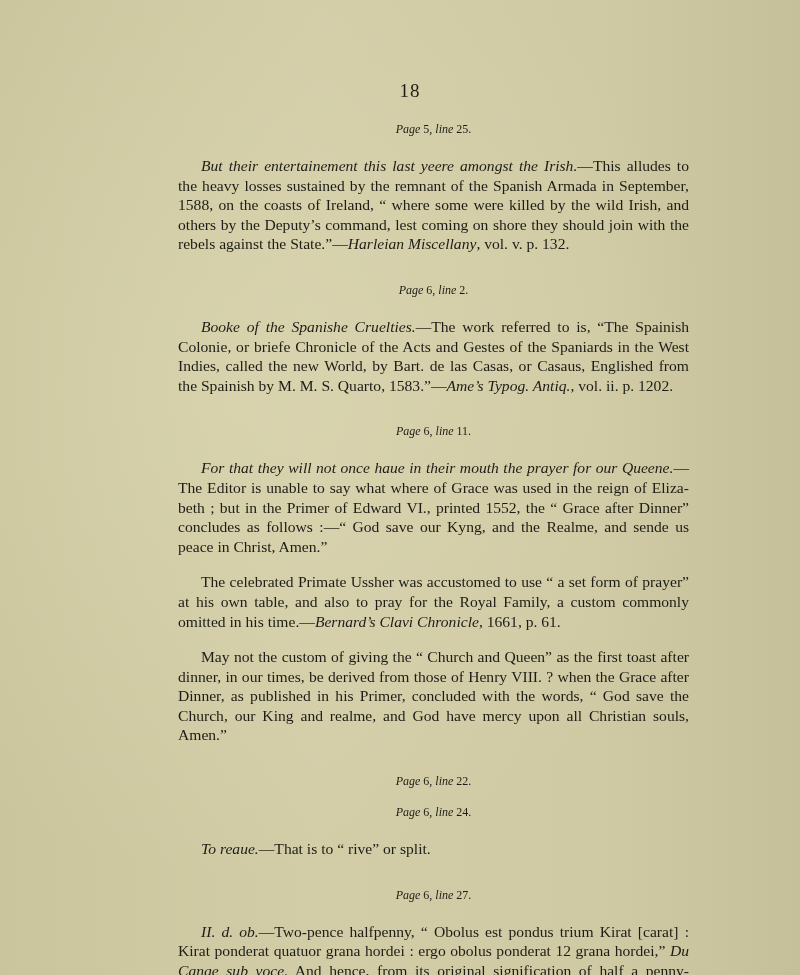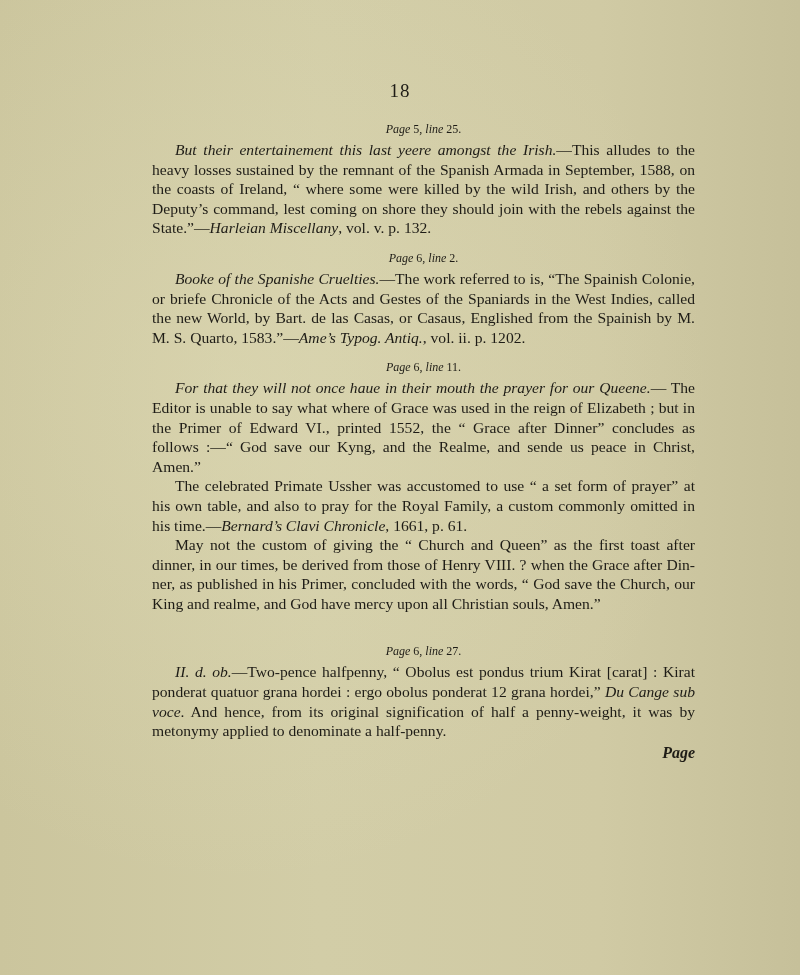--- a/index.html
+++ b/index.html
@@ -6,37 +6,37 @@
   body {
     width: 800px; height: 975px; overflow: hidden;
     background: #cfc9a2;
     background-image:
       radial-gradient(ellipse at 30% 40%, rgba(230,226,190,0.35), rgba(0,0,0,0) 60%),
       linear-gradient(90deg, #cbc59d 0%, #d2cda7 40%, #d0caa4 75%, #c6c09a 100%);
     font-family: "Liberation Serif", "DejaVu Serif", serif;
     color: #1e1c16;
     position: relative;
   }
-  .page { position: absolute; left: 0; top: 0; width: 756px; height: 975px; }
+  .page { position: absolute; left: 10px; top: 0; width: 756px; height: 975px; }
   .folio {
     position: absolute; top: 80px; left: 0; width: 800px; text-align: center;
     font-size: 19px; letter-spacing: 1px;
   }
   .text-block {
     position: absolute; left: 152px; top: 118px; width: 543px;
     font-size: 15.6px; line-height: 19.6px;
   }
   .heading {
     text-align: center; font-style: italic; font-size: 12px;
     margin: 0; line-height: 22px;
   }
   .heading .num { font-style: normal; }
   .gap { height: 9px; }
   p.para {
-    margin: 0; text-align: justify; text-indent: 23px;
+    margin: 16px; text-align: justify; text-indent: 23px;
     hyphens: manual;
   }
   p.para.cont { text-indent: 23px; }
   i { font-style: italic; }
   .catch {
     text-align: right; font-style: italic; font-weight: bold; font-size: 16px;
     margin-top: 2px; line-height: 20px;
   }
 </style>
 </head>
@@ -76,23 +76,38 @@
         <span>line</span>
         <span class="num">11.</span>
       </div>
       <p class="para"><i>For that they will not once haue in their mouth the prayer for our Queene.</i><span>— The Editor is unable to say what where of Grace was used in the reign of Eliza­beth ; but in the Primer of Edward VI., printed 1552, the “ Grace after Dinner” con­cludes as follows :—“ God save our Kyng, and the Realme, and sende us peace in Christ, Amen.”</span></p>
       <p class="para cont"><span>The celebrated Primate Ussher was accustomed to use “ a set form of prayer” at his own table, and also to pray for the Royal Family, a custom commonly omitted in his time.—</span><i>Bernard’s Clavi Chronicle</i><span>, 1661, p. 61.</span></p>
       <p class="para cont"><span>May not the custom of giving the “ Church and Queen” as the first toast after dinner, in our times, be derived from those of Henry VIII. ? when the Grace after Din­ner, as published in his Primer, concluded with the words, “ God save the Church, our King and realme, and God have mercy upon all Christian souls, Amen.”</span></p>
     </div>
     <div class="gap"></div>
 
     <div class="note">
+      <div class="heading">
+        <span>Page</span>
+        <span class="num">6</span><span class="num">,</span>
+        <span>line</span>
+        <span class="num">22.</span>
+      </div>
     </div>
     <div class="gap"></div>
 
+    <div class="note">
+      <div class="heading">
+        <span>Page</span>
+        <span class="num">6</span><span class="num">,</span>
+        <span>line</span>
+        <span class="num">24.</span>
+      </div>
+      <p class="para"><i>To reaue.</i><span>—That is to “ rive” or split.</span></p>
+    </div>
     <div class="gap"></div>
 
     <div class="note">
       <div class="heading">
         <span>Page</span>
         <span class="num">6</span><span class="num">,</span>
         <span>line</span>
         <span class="num">27.</span>
       </div>
       <p class="para"><i>II. d. ob.</i><span>—Two-pence halfpenny, “ Obolus est pondus trium Kirat [carat] : Kirat ponderat quatuor grana hordei : ergo obolus ponderat 12 grana hordei,” </span><i>Du Cange sub voce</i><span>.  And hence, from its original signification of half a penny-weight, it was by metonymy applied to denominate a half-penny.</span></p>

